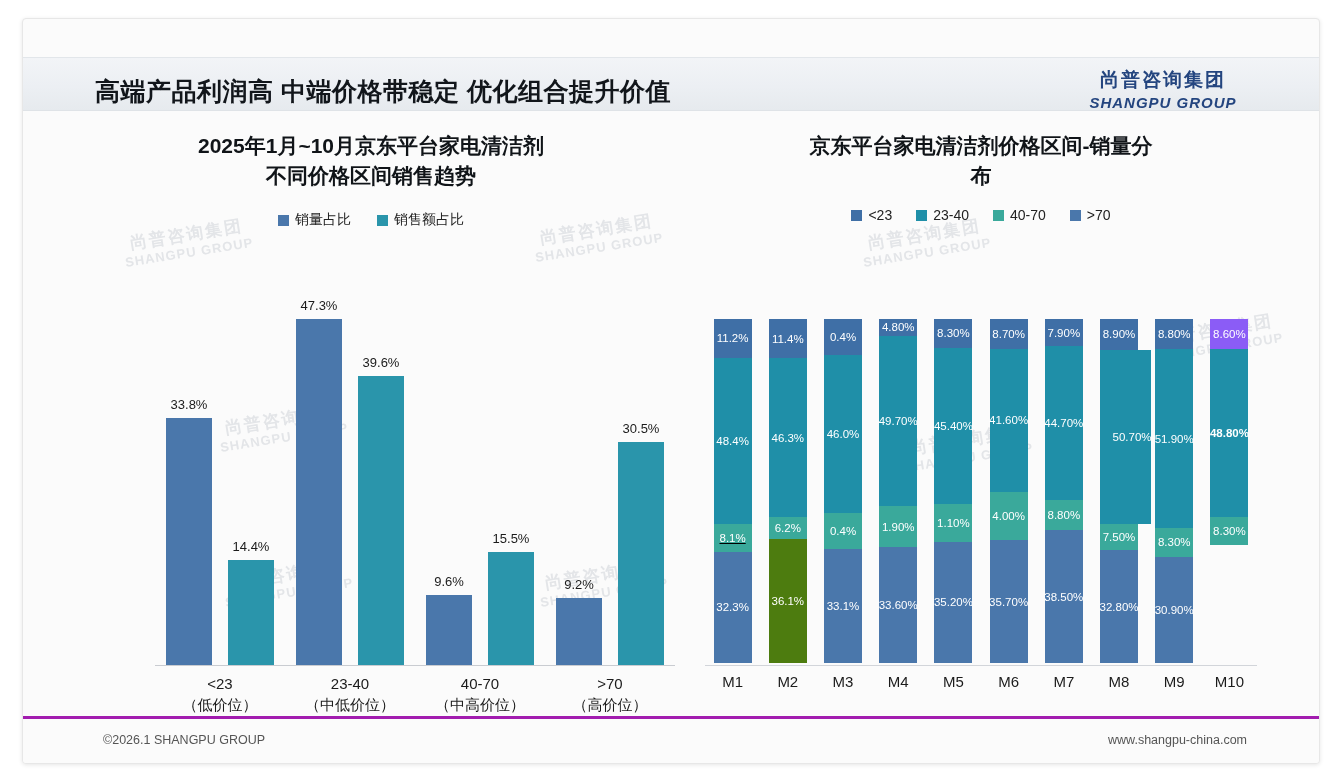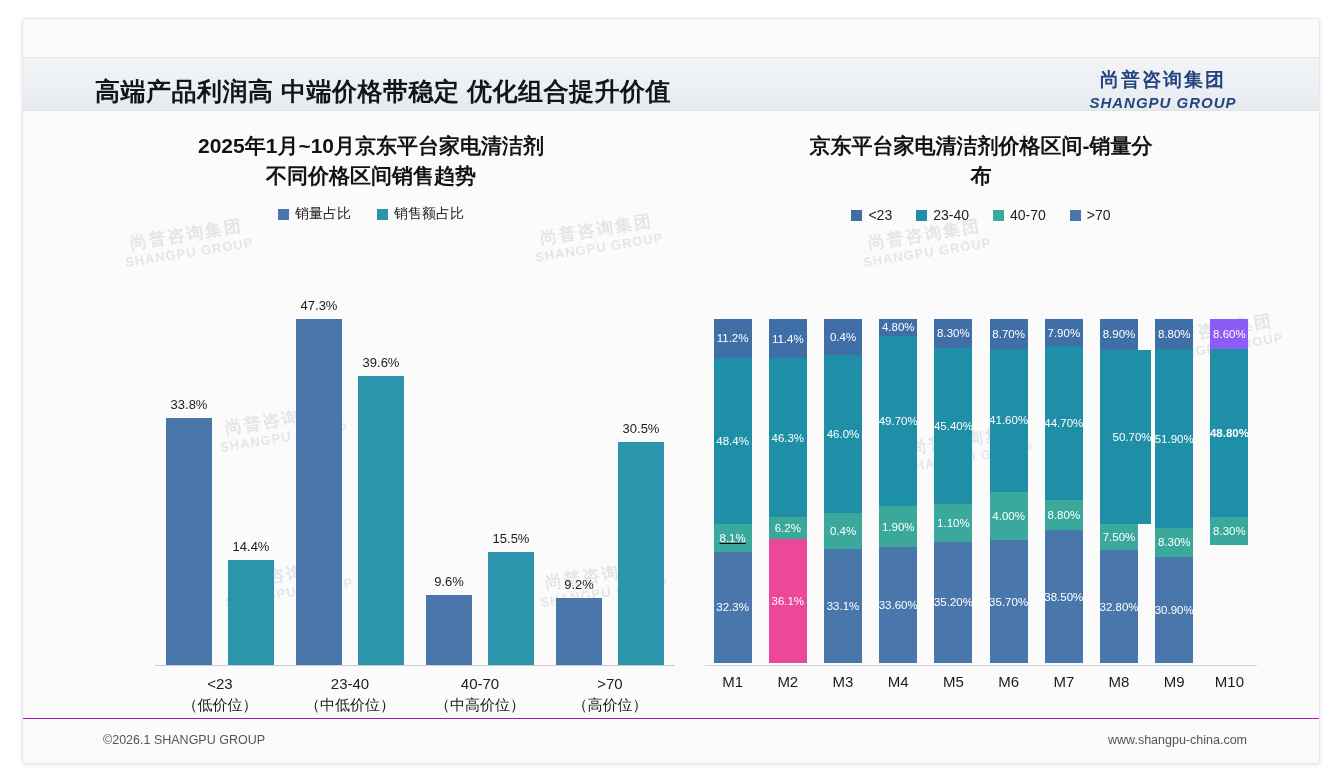--- a/index.html
+++ b/index.html
@@ -46,21 +46,21 @@
   
   .wm{
     position:absolute;color:rgba(150,160,172,.24);
     font-weight:bold;text-align:center;pointer-events:none;
     transform:rotate(-9deg);line-height:1.25;
   }
   .wm .w1{font-size:17px;letter-spacing:2px;}
   .wm .w2{font-size:13px;letter-spacing:1px;}
 
   
-  .legend{display:flex;justify-content:center;gap:26px;margin-top:14px;}
+  .legend{display:flex;justify-content:center;gap:26px;margin-top:20px;}
   .legend .item{display:flex;align-items:center;gap:6px;font-size:14px;color:#222;}
   .legend .sw{width:11px;height:11px;display:inline-block;}
   .axis-x{
     position:absolute;left:72px;top:550px;width:520px;height:1px;background:#c9ccd1;
   }
   .groups{
     position:absolute;left:72px;top:170px;width:520px;height:380px;
     display:flex;align-items:flex-end;
   }
   .group{flex:1;display:flex;justify-content:center;align-items:flex-end;gap:16px;height:100%;}
@@ -90,21 +90,21 @@
   .seg span{font-size:11.5px;color:#ffffff;white-space:nowrap;}
   .xlabels-right{
     position:absolute;left:14px;top:552px;width:552px;display:flex;
   }
   .xlabels-right .xl{flex:1;text-align:center;font-size:15px;color:#1b1b1b;}
   .axis-x-right{position:absolute;left:14px;top:546px;width:552px;height:1px;background:#d2d5da;}
 
   
   .footer{
     position:absolute;left:0;bottom:0;width:100%;height:44px;
-    border-top:1px solid #a21caf;background:#fbfbfb;
+    border-top:3px solid #a21caf;background:#fbfbfb;
   }
   .footer .left{position:absolute;left:80px;top:14px;font-size:12.5px;color:#555;}
   .footer .right{position:absolute;right:72px;top:14px;font-size:12.5px;color:#555;}
 </style>
 </head>
 <body>
 
 <div class="slide">
 
   <div class="header"></div>
@@ -273,21 +273,21 @@
         <div class="stack-col">
           <div class="seg" style="background: rgb(63, 111, 166); height: 11.4%;">
             <span>11.4%</span>
           </div>
           <div class="seg" style="background: rgb(31, 143, 168); height: 46.3%;">
             <span>46.3%</span>
           </div>
           <div class="seg" style="background: rgb(58, 169, 155); height: 6.2%;">
             <span>6.2%</span>
           </div>
-          <div class="seg" style="background: #ec4899; height: 36.1%;">
+          <div class="seg" style="background: #4d7c0f; height: 36.1%;">
             <span>36.1%</span>
           </div>
         </div>
       </div>
       <div class="stack">
         <div class="stack-col">
           <div class="seg" style="background: rgb(63, 111, 166); height: 10.4104%;">
             <span>0.4%</span>
           </div>
           <div class="seg" style="background: rgb(31, 143, 168); height: 46.046%;">

